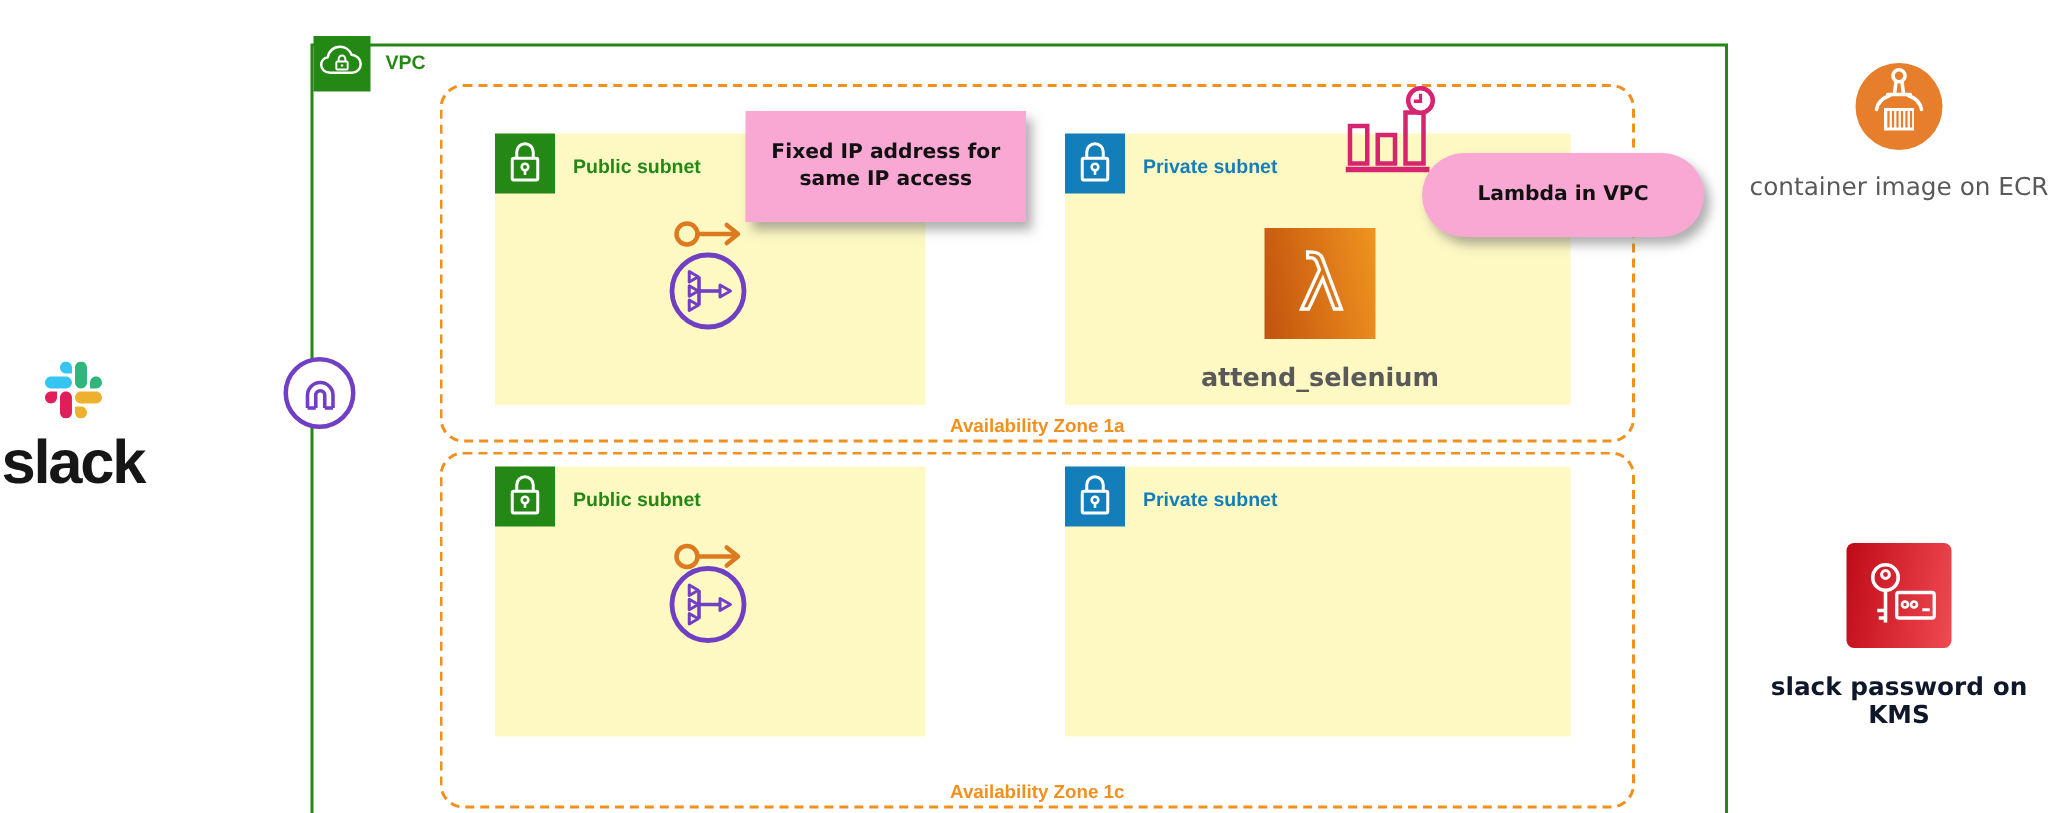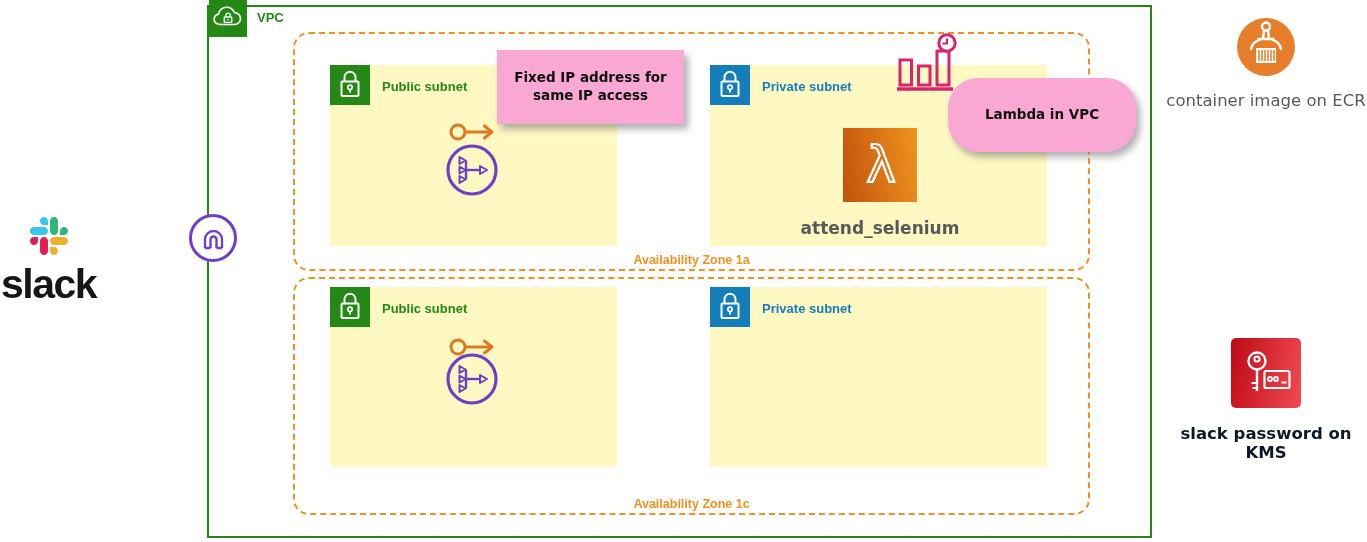--- a/index.html
+++ b/index.html
@@ -1,20 +1,20 @@
 <!DOCTYPE html>
 <html><head>
 <meta charset="utf-8">
 <style>
   html,body{margin:0;padding:0;background:#fff;}
   #canvas{
     position:relative;width:1367px;height:542px;background:#fff;overflow:hidden;
     font-family:"Liberation Sans",sans-serif;
   }
-  .abs{position:absolute;}
+  .abs{position:absolute;margin-top:24px;}
 
   
   .vpc-box{left:207px;top:5px;width:945px;height:533px;border:2px solid #248814;box-sizing:border-box;z-index:1;}
   .vpc-icon{left:209px;top:0;width:38px;height:37px;background:#248814;z-index:3;}
   .vpc-label{left:257px;top:10px;font-size:13px;font-weight:bold;color:#248814;z-index:3;}
 
   
   .az{border:2px dashed #F2901D;border-radius:16px;box-sizing:border-box;z-index:2;}
   .az1{left:293px;top:32px;width:797px;height:239px;}
   .az2{left:293px;top:277px;width:797px;height:238px;}
@@ -53,21 +53,21 @@
 
   
   .scheduler{left:897px;top:33px;width:62px;height:59px;z-index:5;}
 
   
   .note{background:#f9a8d4;box-shadow:4px 5px 7px rgba(110,110,110,.55);z-index:6;
     display:flex;align-items:center;justify-content:center;text-align:center;
     font-family:"DejaVu Sans",sans-serif;font-size:13.5px;font-weight:bold;color:#111;
     line-height:1.3;white-space:pre-line;}
   .note1{left:497px;top:50px;width:187px;height:74px;}
-  .note2{left:948px;top:78px;width:188px;height:74px;border-radius:30px;}
+  .note2{left:948px;top:78px;width:188px;height:56px;border-radius:30px;}
 
   
   .slack-logo{left:1px;top:217px;height:46px;display:flex;align-items:center;gap:9px;z-index:3;flex-direction:column;}
   .slack-word{font-size:41px;font-weight:800;color:#161616;letter-spacing:-1.5px;
     font-family:"Liberation Sans",sans-serif;line-height:1;padding-bottom:4px;}
   .igw{left:189px;top:214px;width:48px;height:48px;background:#fff;border:3.5px solid #703FC4;
     border-radius:50%;box-sizing:border-box;z-index:5;display:flex;align-items:center;justify-content:center;}
 
   
   .ecr-circle{left:1237px;top:18px;width:58px;height:58px;border-radius:50%;background:#E67E2C;z-index:3;

